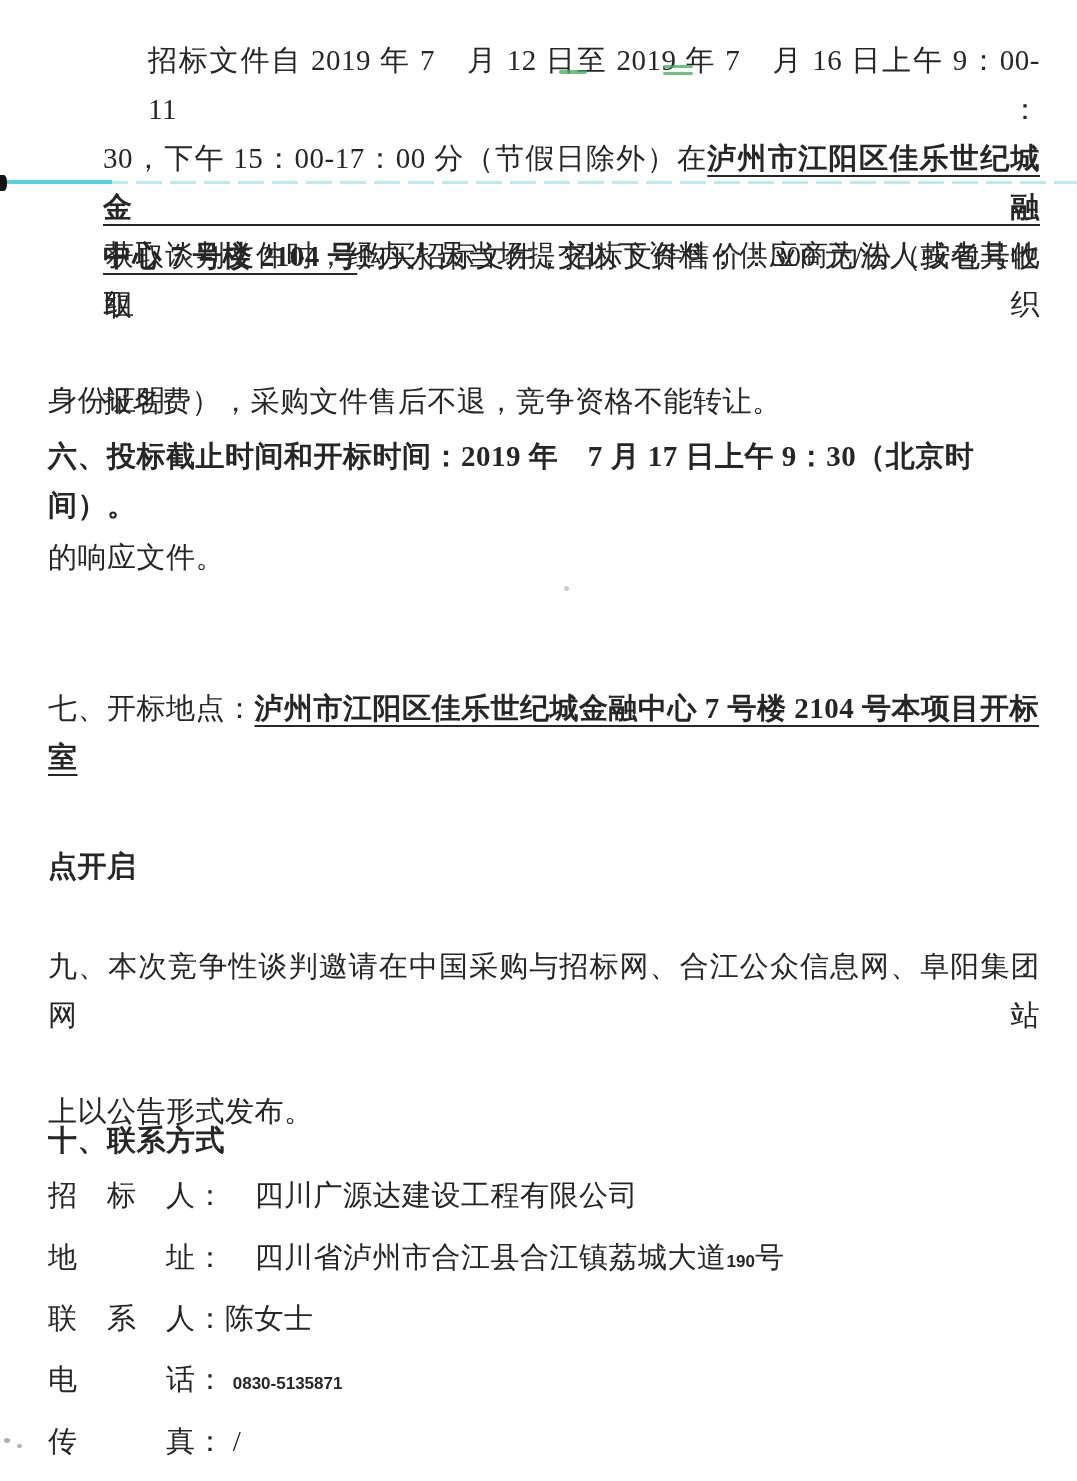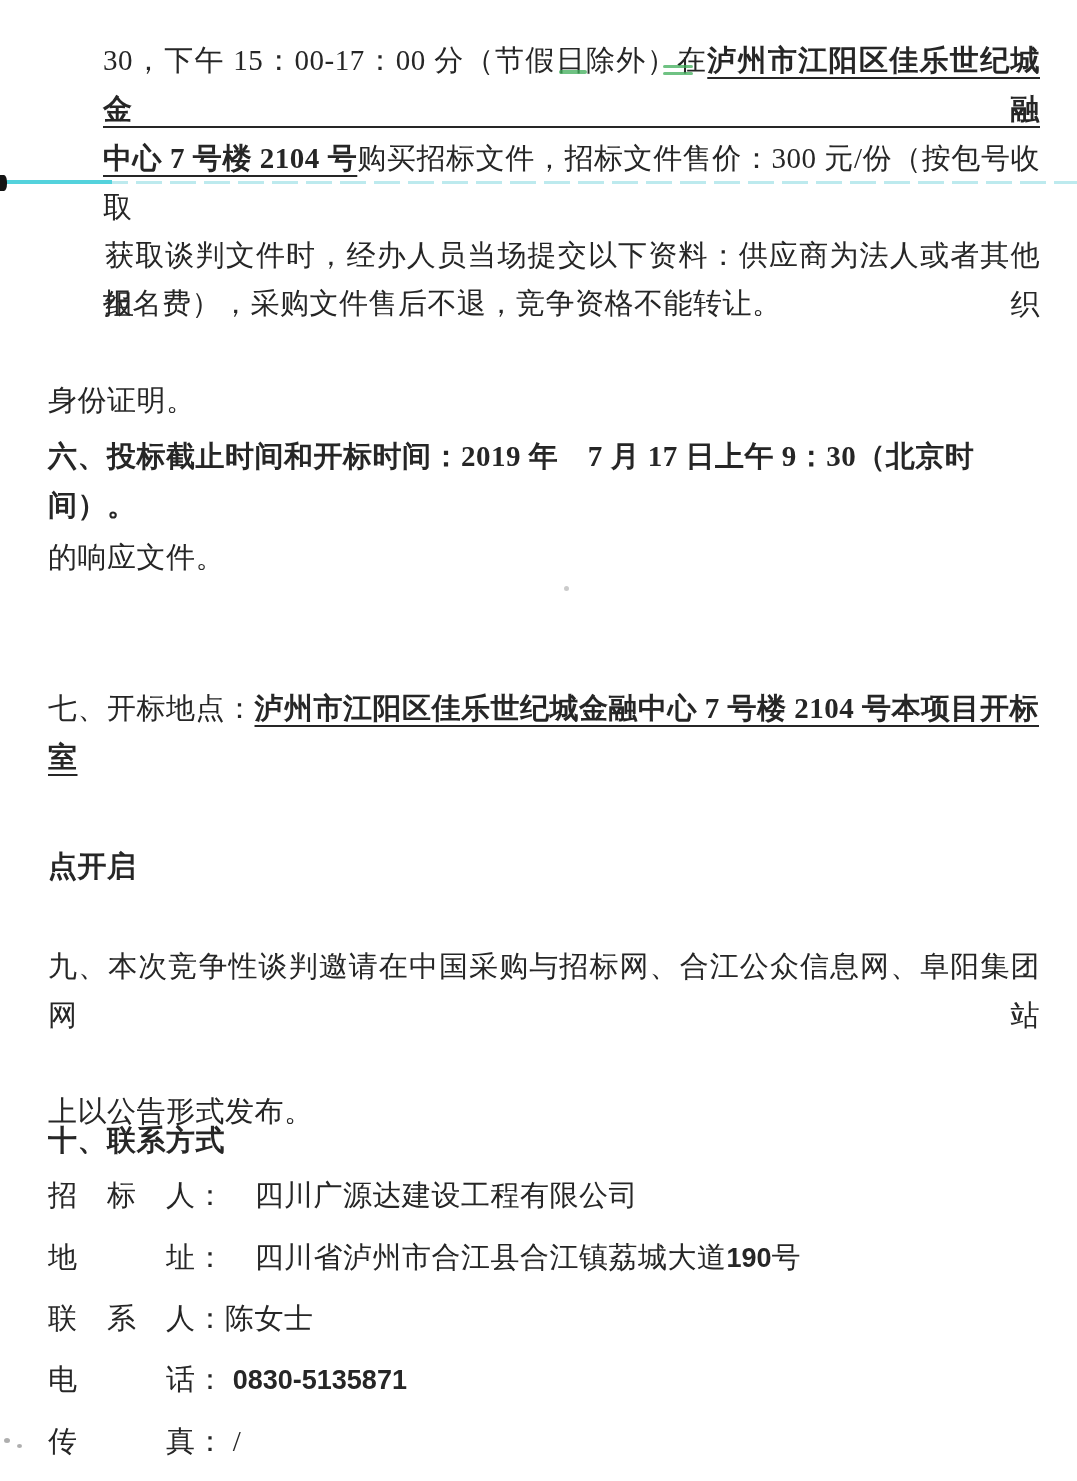--- a/index.html
+++ b/index.html
@@ -24,21 +24,21 @@
   .j .line.last { text-align-last: left; margin-top: 47px; }
   .b { font-weight: 700; }
   .u {
     text-decoration: underline;
     text-decoration-thickness: 2px;
     text-underline-offset: 7px;
   }
   .sans {
     font-family: "Liberation Sans", "DejaVu Sans", sans-serif;
     font-weight: 600;
-    font-size: 27px;
+    font-size: 17px;
     letter-spacing: 0;
   }
   
   .artifact { position: absolute; pointer-events: none; }
   .cyan-line {
     left: 0; top: 181; width: 1077px; height: 3px;
     background: repeating-linear-gradient(90deg,
       var(--cyan-light) 0 26px, rgba(255,255,255,0) 26px 34px);
   }
   .cyan-line-left {
@@ -61,20 +61,21 @@
   .g1 { left: 559px; top: 70px; }
   .g2 { left: 663px; top: 65px; }
   .g3 { left: 663px; top: 72px; }
 </style>
 </head>
 <body>
 
 <div class="page">
   <div id="doc-blocks">
       <div class="block j" style="top: 36px; left: 103px; width: 937px;">
+        <div class="line" style="padding-left: 45px;"><span class="">招标文件自 2019 年 7　月 12 日至 2019 年 7　月 16 日上午 9：00-11：</span></div>
         <div class="line"><span class="">30，下午 15：00-17：00 分（节假日除外）在</span><span class="b u ">泸州市江阳区佳乐世纪城金融</span></div>
         <div class="line"><span class="b u ">中心 7 号楼 2104 号</span><span class="">购买招标文件，招标文件售价：300 元/份（按包号收取</span></div>
         <div class="line last"><span class="">报名费），采购文件售后不退，竞争资格不能转让。</span></div>
       </div>
       <div class="block j" style="top: 231px; left: 48px; width: 992px;">
         <div class="line" style="padding-left: 57px;"><span class="">获取谈判文件时，经办人员当场提交以下资料：供应商为法人或者其他组织</span></div>
         <div class="line last"><span class="">身份证明。</span></div>
       </div>
       <div class="block" style="top: 432px; left: 48px; width: 1000px;">
         <div class="line last"><span class="b ">六、投标截止时间和开标时间：2019 年　7 月 17 日上午 9：30（北京时间）。</span></div>

